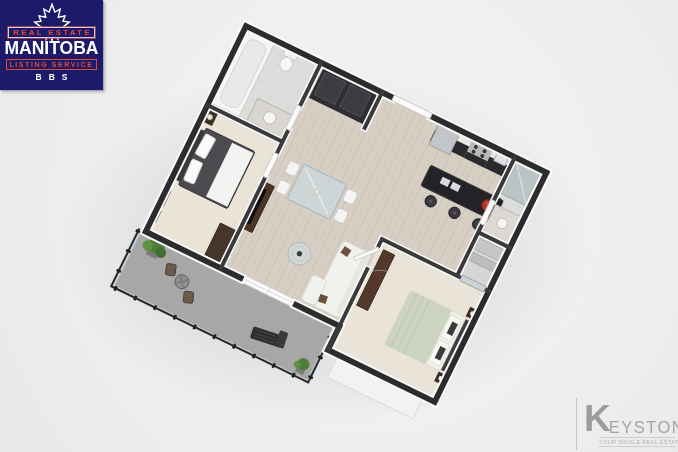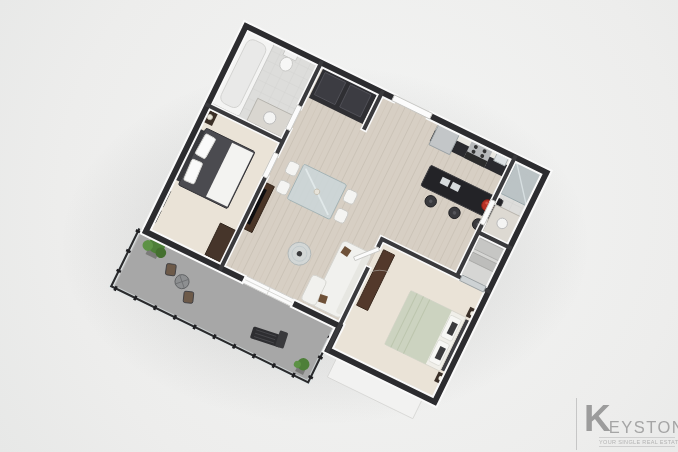--- a/index.html
+++ b/index.html
@@ -230,20 +230,29 @@
         <rect x="91.5" y="115" width="6" height="30" fill="#fbfbfb" stroke="#c9c9c6"></rect>
         <rect x="91.5" y="55" width="6" height="30" fill="#fbfbfb" stroke="#c9c9c6"></rect>
         <rect x="336.5" y="55" width="6" height="30" fill="#fbfbfb" stroke="#c9c9c6"></rect>
         <rect x="245" y="160" width="4.5" height="30" fill="#fbfbfb" stroke="#c9c9c6" transform="rotate(42 245 160)"></rect>
         <path d="M249 190 A30 30 0 0 1 269 180" stroke="#bdbdba" stroke-width="0.8" fill="none" opacity=".7"></path>
         <rect x="345" y="146.5" width="30" height="7" fill="#cdd2d4" stroke="#9aa0a2"></rect>
       </g>
     </g>
   </svg>
 
+  <div class="mrea">
+    <svg class="leaf" width="48" height="46" viewBox="0 0 100 90">
+      <path d="M50 2 L44 18 L33 12 L37 29 L23 26 L27 37 L14 39 L28 50 L22 58 L40 57 L38 74 L48 63 L50 78 L52 63 L62 74 L60 57 L78 58 L72 50 L86 39 L73 37 L77 26 L63 29 L67 12 L56 18 Z" fill="none" stroke="#ffffff" stroke-width="3"></path>
+    </svg>
+    <div class="row re">REAL ESTATE</div>
+    <div class="row prov">MANITOBA</div>
+    <div class="row ls">LISTING SERVICE</div>
+    <div class="row bbs">BBS</div>
+  </div>
 
   <div class="keystone">
     <div class="brandrow">
       <span class="kbig">K</span>
       <svg class="kshape" width="15" height="18" viewBox="0 0 18 21">
         <path d="M3 2 L15 4 L13 11 L17 13 L9 20 L1 16 Z" fill="#ededec" stroke="#a0a0a0" stroke-width="1.4"></path>
       </svg>
       <span class="rest">EYSTONE</span>
     </div>
     <div class="tagline">YOUR SINGLE REAL ESTATE RESOURCE</div>

